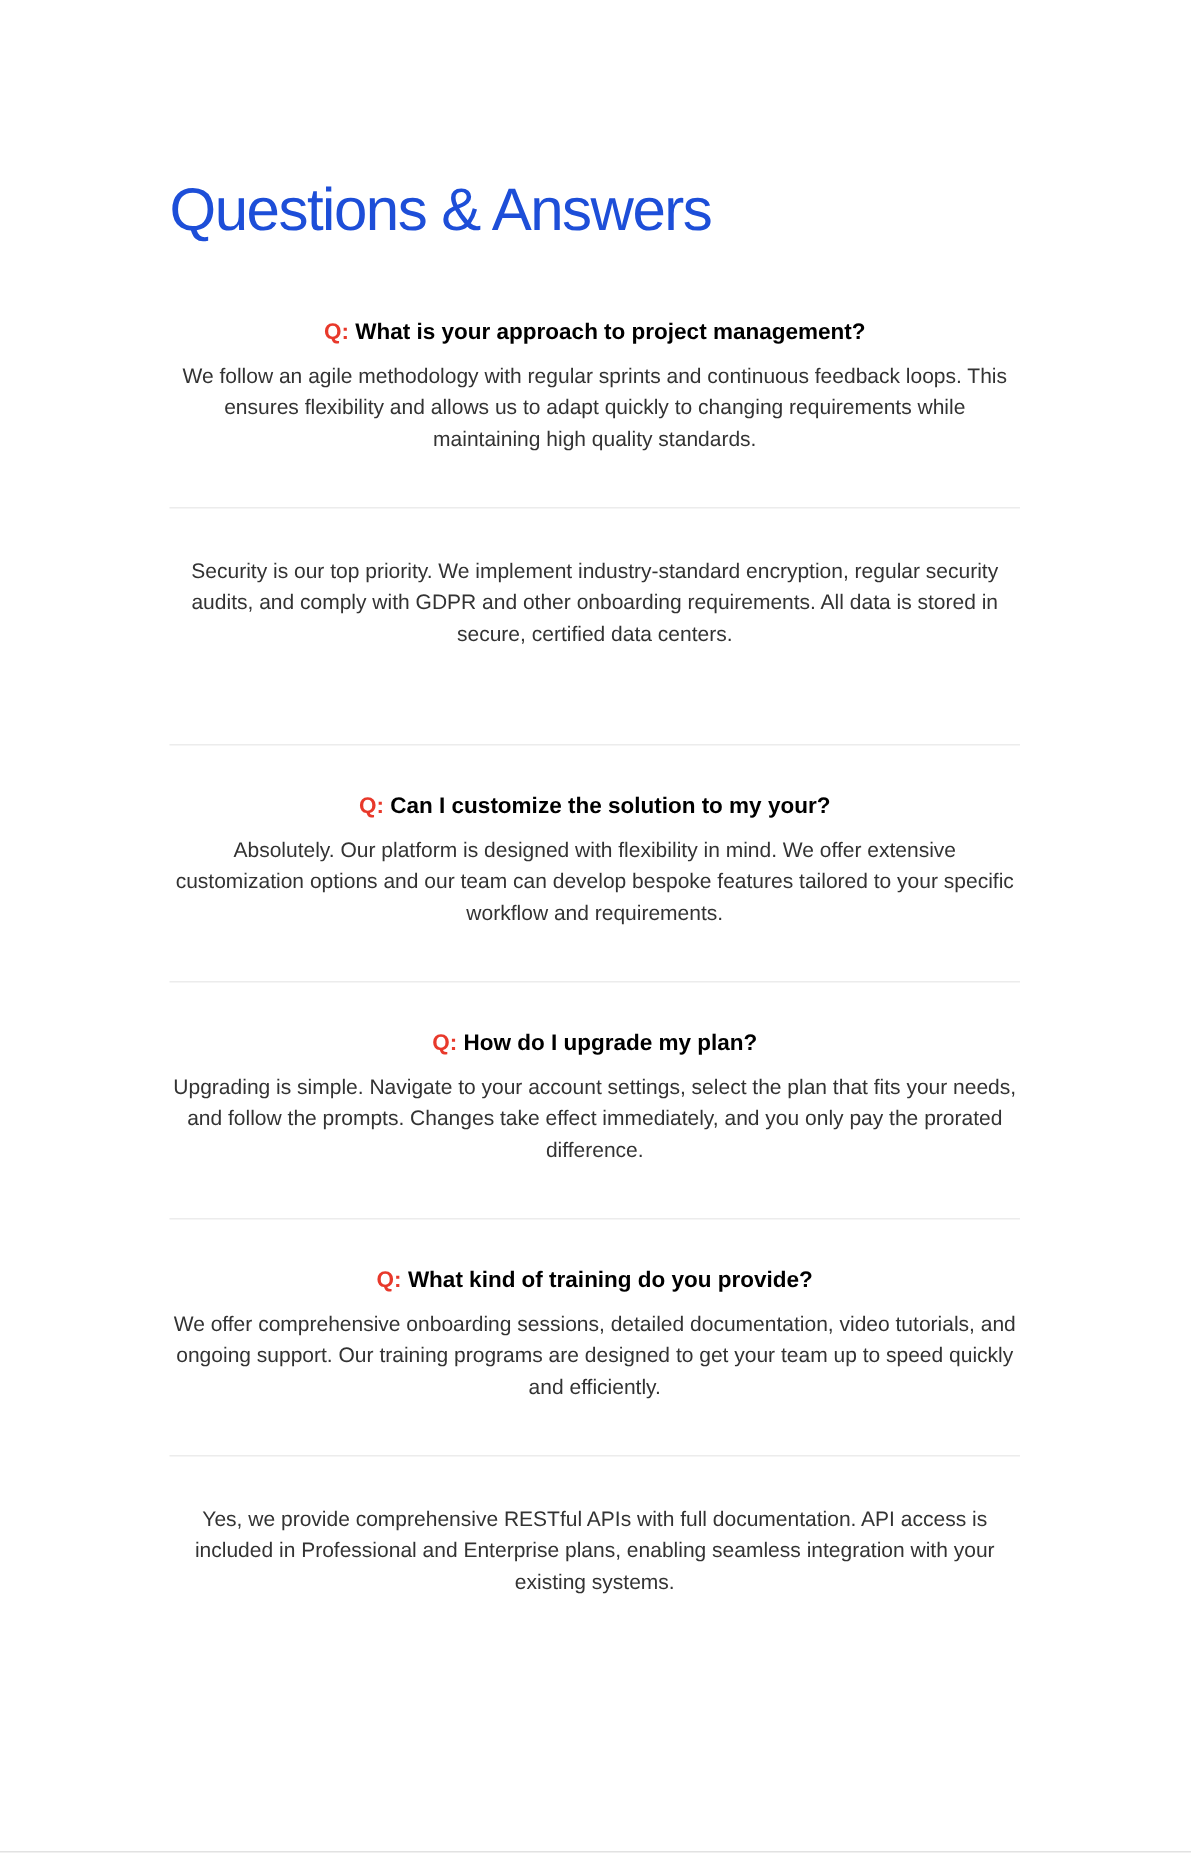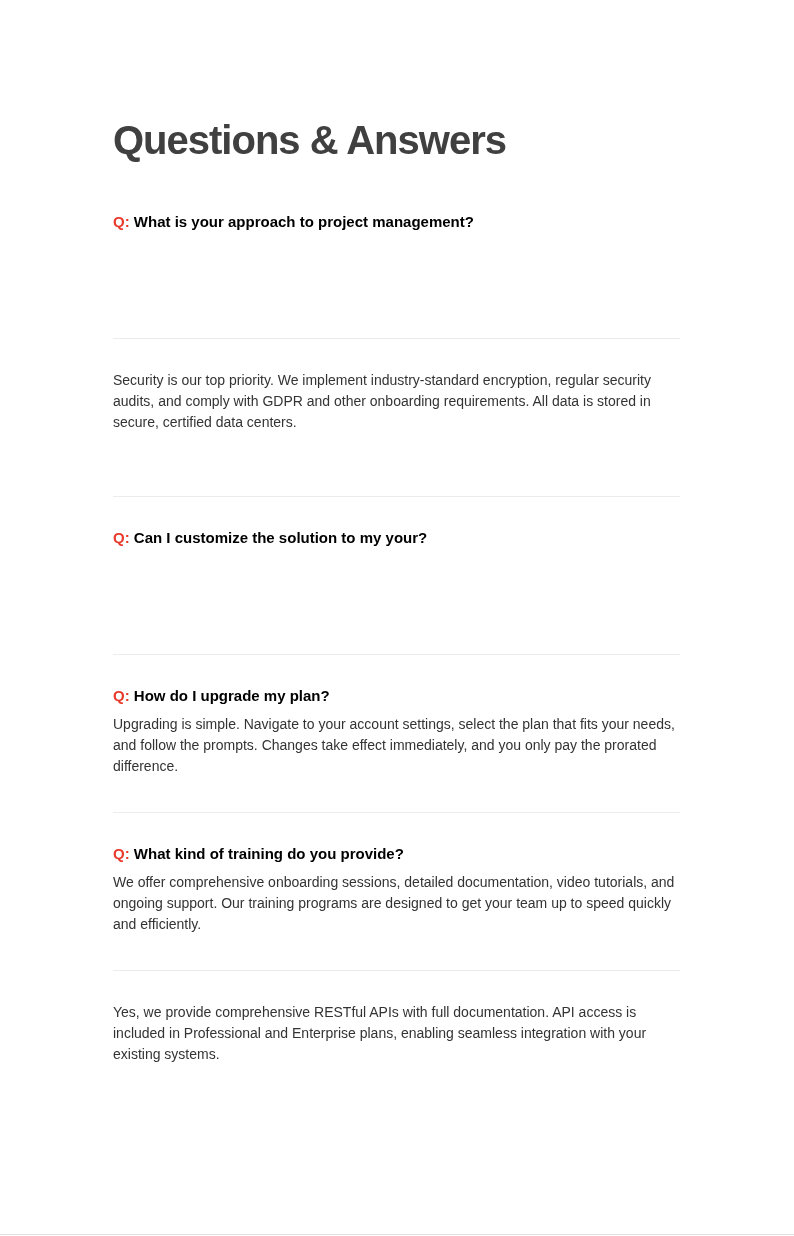--- a/index.html
+++ b/index.html
@@ -20,31 +20,32 @@
       left: 113px;
       top: 0;
       width: 567px;
     }
     .page-title {
       position: absolute;
       top: 116px;
       left: 0;
       margin: 0;
       font-size: 40px;
-      font-weight: 700;
+      font-weight: 400;
       letter-spacing: -1px;
       line-height: 48px;
-      color: #404040;
+      color: #1d4ed8;
       white-space: nowrap;
     }
     .qa-list {
       position: absolute;
       top: 212px;
       left: 0;
       width: 567px;
+      text-align: center;
     }
     .qa-item {
       height: 126px;
       border-bottom: 1px solid #ececec;
       margin-bottom: 31px;
       position: relative;
     }
     .qa-item.last {
       border-bottom: none;
     }
@@ -78,28 +79,30 @@
 </head>
 <body>
 
 <div class="page">
   <h1 class="page-title">Questions &amp; Answers</h1>
 
   <div class="qa-list">
 
     <div class="qa-item">
       <p class="question"><span class="q-prefix" style="color: rgb(232, 57, 43);">Q:</span> <span>What is your approach to project management?</span></p>
+      <p class="answer">We follow an agile methodology with regular sprints and continuous feedback loops. This ensures flexibility and allows us to adapt quickly to changing requirements while maintaining high quality standards.</p>
     </div>
 
     <div class="qa-item">
       <p class="answer">Security is our top priority. We implement industry-standard encryption, regular security audits, and comply with GDPR and other onboarding requirements. All data is stored in secure, certified data centers.</p>
     </div>
 
     <div class="qa-item">
       <p class="question"><span class="q-prefix" style="color: rgb(232, 57, 43);">Q:</span> <span>Can I customize the solution to my your?</span></p>
+      <p class="answer">Absolutely. Our platform is designed with flexibility in mind. We offer extensive customization options and our team can develop bespoke features tailored to your specific workflow and requirements.</p>
     </div>
 
     <div class="qa-item">
       <p class="question"><span class="q-prefix" style="color: rgb(232, 57, 43);">Q:</span> <span>How do I upgrade my plan?</span></p>
       <p class="answer">Upgrading is simple. Navigate to your account settings, select the plan that fits your needs, and follow the prompts. Changes take effect immediately, and you only pay the prorated difference.</p>
     </div>
 
     <div class="qa-item">
       <p class="question"><span class="q-prefix" style="color: rgb(232, 57, 43);">Q:</span> <span>What kind of training do you provide?</span></p>
       <p class="answer">We offer comprehensive onboarding sessions, detailed documentation, video tutorials, and ongoing support. Our training programs are designed to get your team up to speed quickly and efficiently.</p>

